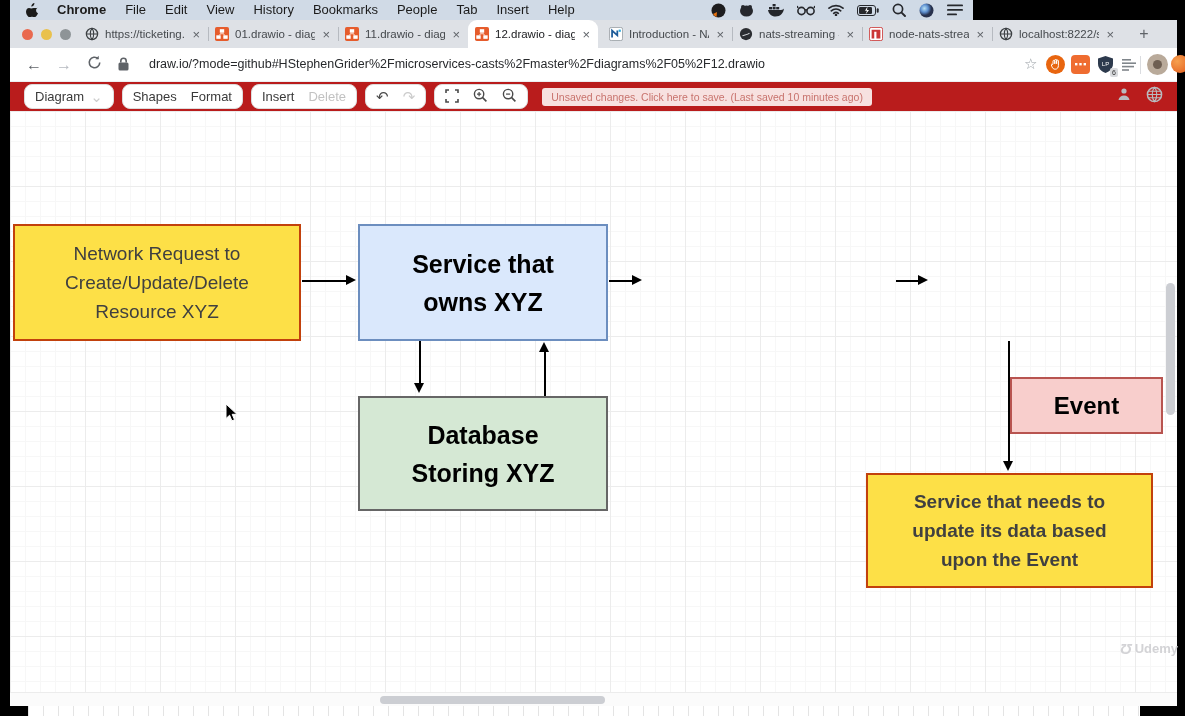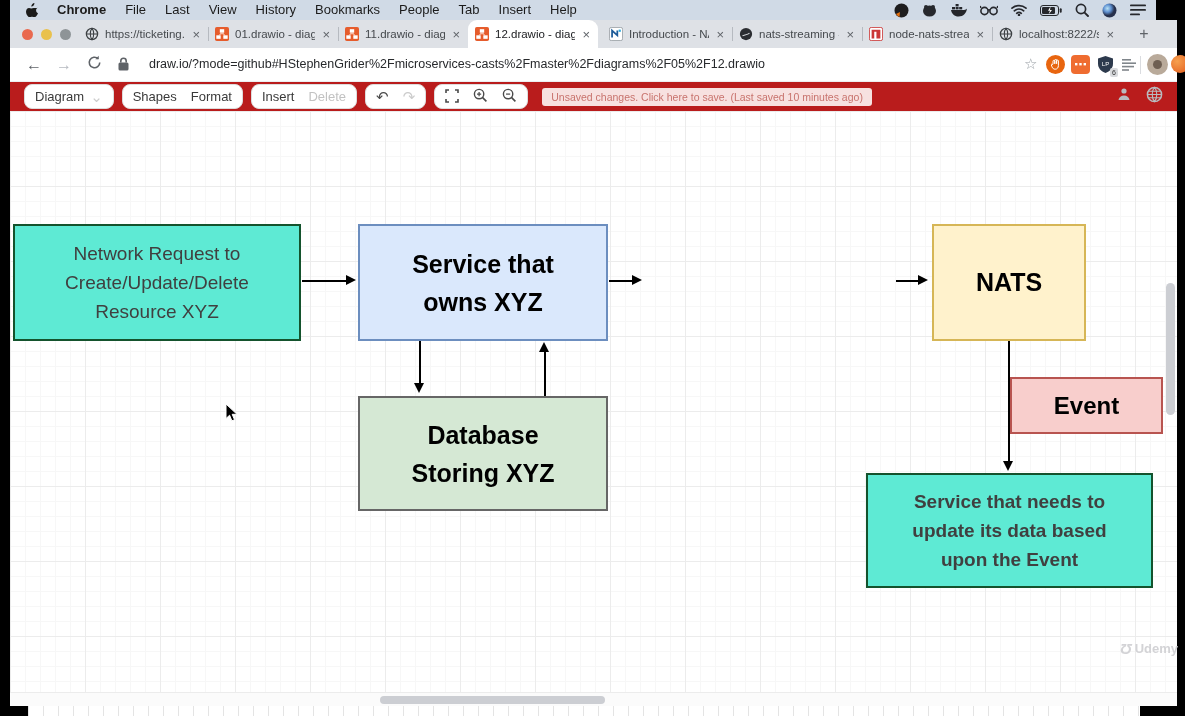--- a/index.html
+++ b/index.html
@@ -1,20 +1,20 @@
 <!DOCTYPE html>
 <html><head>
 <meta charset="utf-8">
 <style>
   html,body{margin:0;padding:0;background:#000;}
   .stage{position:relative;width:1185px;height:716px;background:#000;overflow:hidden;
          font-family:"Liberation Sans",sans-serif;-webkit-font-smoothing:antialiased;}
 
   
-  .menubar{position:absolute;left:10px;top:0;width:1146px;height:20px;background:#d0dae6;
+  .menubar{position:absolute;left:10px;top:0;width:963px;height:20px;background:#d0dae6;
            display:flex;align-items:center;gap:19px;padding-left:16px;box-sizing:border-box;
            font-size:13px;color:#1b1b1b;}
   .mitem{line-height:20px;}
   .mitem.appname{font-weight:bold;}
   .mstatus{position:absolute;right:10px;top:0;height:20px;display:flex;align-items:center;gap:13px;}
   .sicon{display:inline-flex;align-items:center;}
 
   
   .tabbar{position:absolute;left:10px;top:20px;width:1167px;height:28px;background:#dee1e6;}
   .lights{position:absolute;left:12px;top:9px;display:flex;gap:8px;}
@@ -80,21 +80,21 @@
   .hscroll{position:absolute;left:10px;top:692px;width:1167px;height:14px;background:#fbfbfb;
            border-top:1px solid #ececec;box-sizing:border-box;}
   .hthumb{position:absolute;left:370px;top:3px;width:225px;height:8px;border-radius:4px;background:#ccced3;}
   .vthumb{position:absolute;left:1166px;top:283px;width:9px;height:132px;border-radius:4.5px;background:#ccced3;}
   .bottomstrip{position:absolute;left:28px;top:706px;width:1112px;height:10px;
     background:#fff;background-image:repeating-linear-gradient(90deg,#e4e4e4 0 1px,transparent 1px 15px);}
 
   
   .node{position:absolute;display:flex;align-items:center;justify-content:center;text-align:center;
         white-space:pre-line;box-sizing:border-box;z-index:3;color:#000;}
-  .n-gray{background:#5eead4;border:2px solid #14532d;color:#404040;font-size:19px;line-height:29px;}
+  .n-gray{background:#fde047;border:2px solid #c2410c;color:#404040;font-size:19px;line-height:29px;}
   .n-netreq{left:13px;top:224px;width:288px;height:117px;}
   .n-service{left:358px;top:224px;width:250px;height:117px;background:#dae8fc;border:2px solid #6c8ebf;
              font-weight:bold;font-size:25px;line-height:38px;}
   .n-event-desc{left:645px;top:224px;width:250px;height:117px;background:#f8cecc;border:2px solid #b85450;
              font-weight:bold;font-size:23px;line-height:35px;}
   .n-nats{left:932px;top:224px;width:154px;height:117px;background:#fff2cc;border:2px solid #d6b656;
              font-weight:bold;font-size:25px;}
   .n-db{left:358px;top:396px;width:250px;height:115px;background:#d5e8d4;border:2px solid #666;
              font-weight:bold;font-size:25px;line-height:38px;}
   .n-event{left:1010px;top:377px;width:153px;height:57px;background:#f8cecc;border:2px solid #b85450;
@@ -122,21 +122,21 @@
 <div class="stage">
 
   <div class="menubar">
     <span class="sicon">
       <svg width="12" height="14" viewBox="0 0 12 14">
           <path d="M8.4 0c.1.9-.3 1.8-.8 2.4-.6.7-1.5 1.2-2.3 1.1-.1-.9.4-1.8.9-2.3C6.8.5 7.7.1 8.4 0zM11.6 4.8c-1 .6-1.6 1.5-1.5 2.8.1 1.3.8 2.2 1.9 2.7-.5 1.2-1.1 2.2-2 3.1-.5.5-1.2.9-1.9.9-.8 0-1.2-.5-2.1-.5-.9 0-1.4.5-2.1.5-.7 0-1.4-.4-2-1C.6 11.9-.2 9.9.1 8 .4 6.3 1.6 5 3 5c.9 0 1.6.5 2.3.5.7 0 1.6-.6 2.8-.5.9 0 2.3.3 3.5-.2z" fill="#1b1b1b"></path>
         </svg>
     </span>
     <span class="mitem appname">Chrome</span>
     <span class="mitem">File</span>
-    <span class="mitem">Last</span>
+    <span class="mitem">Edit</span>
     <span class="mitem">View</span>
     <span class="mitem">History</span>
     <span class="mitem">Bookmarks</span>
     <span class="mitem">People</span>
     <span class="mitem">Tab</span>
     <span class="mitem">Insert</span>
     <span class="mitem">Help</span>
 
     <div class="mstatus">
       <span class="sicon">
@@ -453,21 +453,20 @@
   <div class="head-u" style="left:539px;top:342px"></div>
 
   <div class="vline" style="left:1008px;top:341px;height:121px"></div>
   <div class="head-d" style="left:1003px;top:461px"></div>
 
   <div class="node n-gray n-netreq">Network Request to
 Create/Update/Delete
 Resource XYZ</div>
   <div class="node n-service">Service that
 owns XYZ</div>
-  <div class="node n-nats">NATS</div>
   <div class="node n-db">Database
 Storing XYZ</div>
   <div class="node n-event">Event</div>
   <div class="node n-gray n-svcupd">Service that needs to
 update its data based
 upon the Event</div>
 
   <div class="watermark">
     <span class="wm-logo">Ʊ</span>
     <span>Udemy</span>

